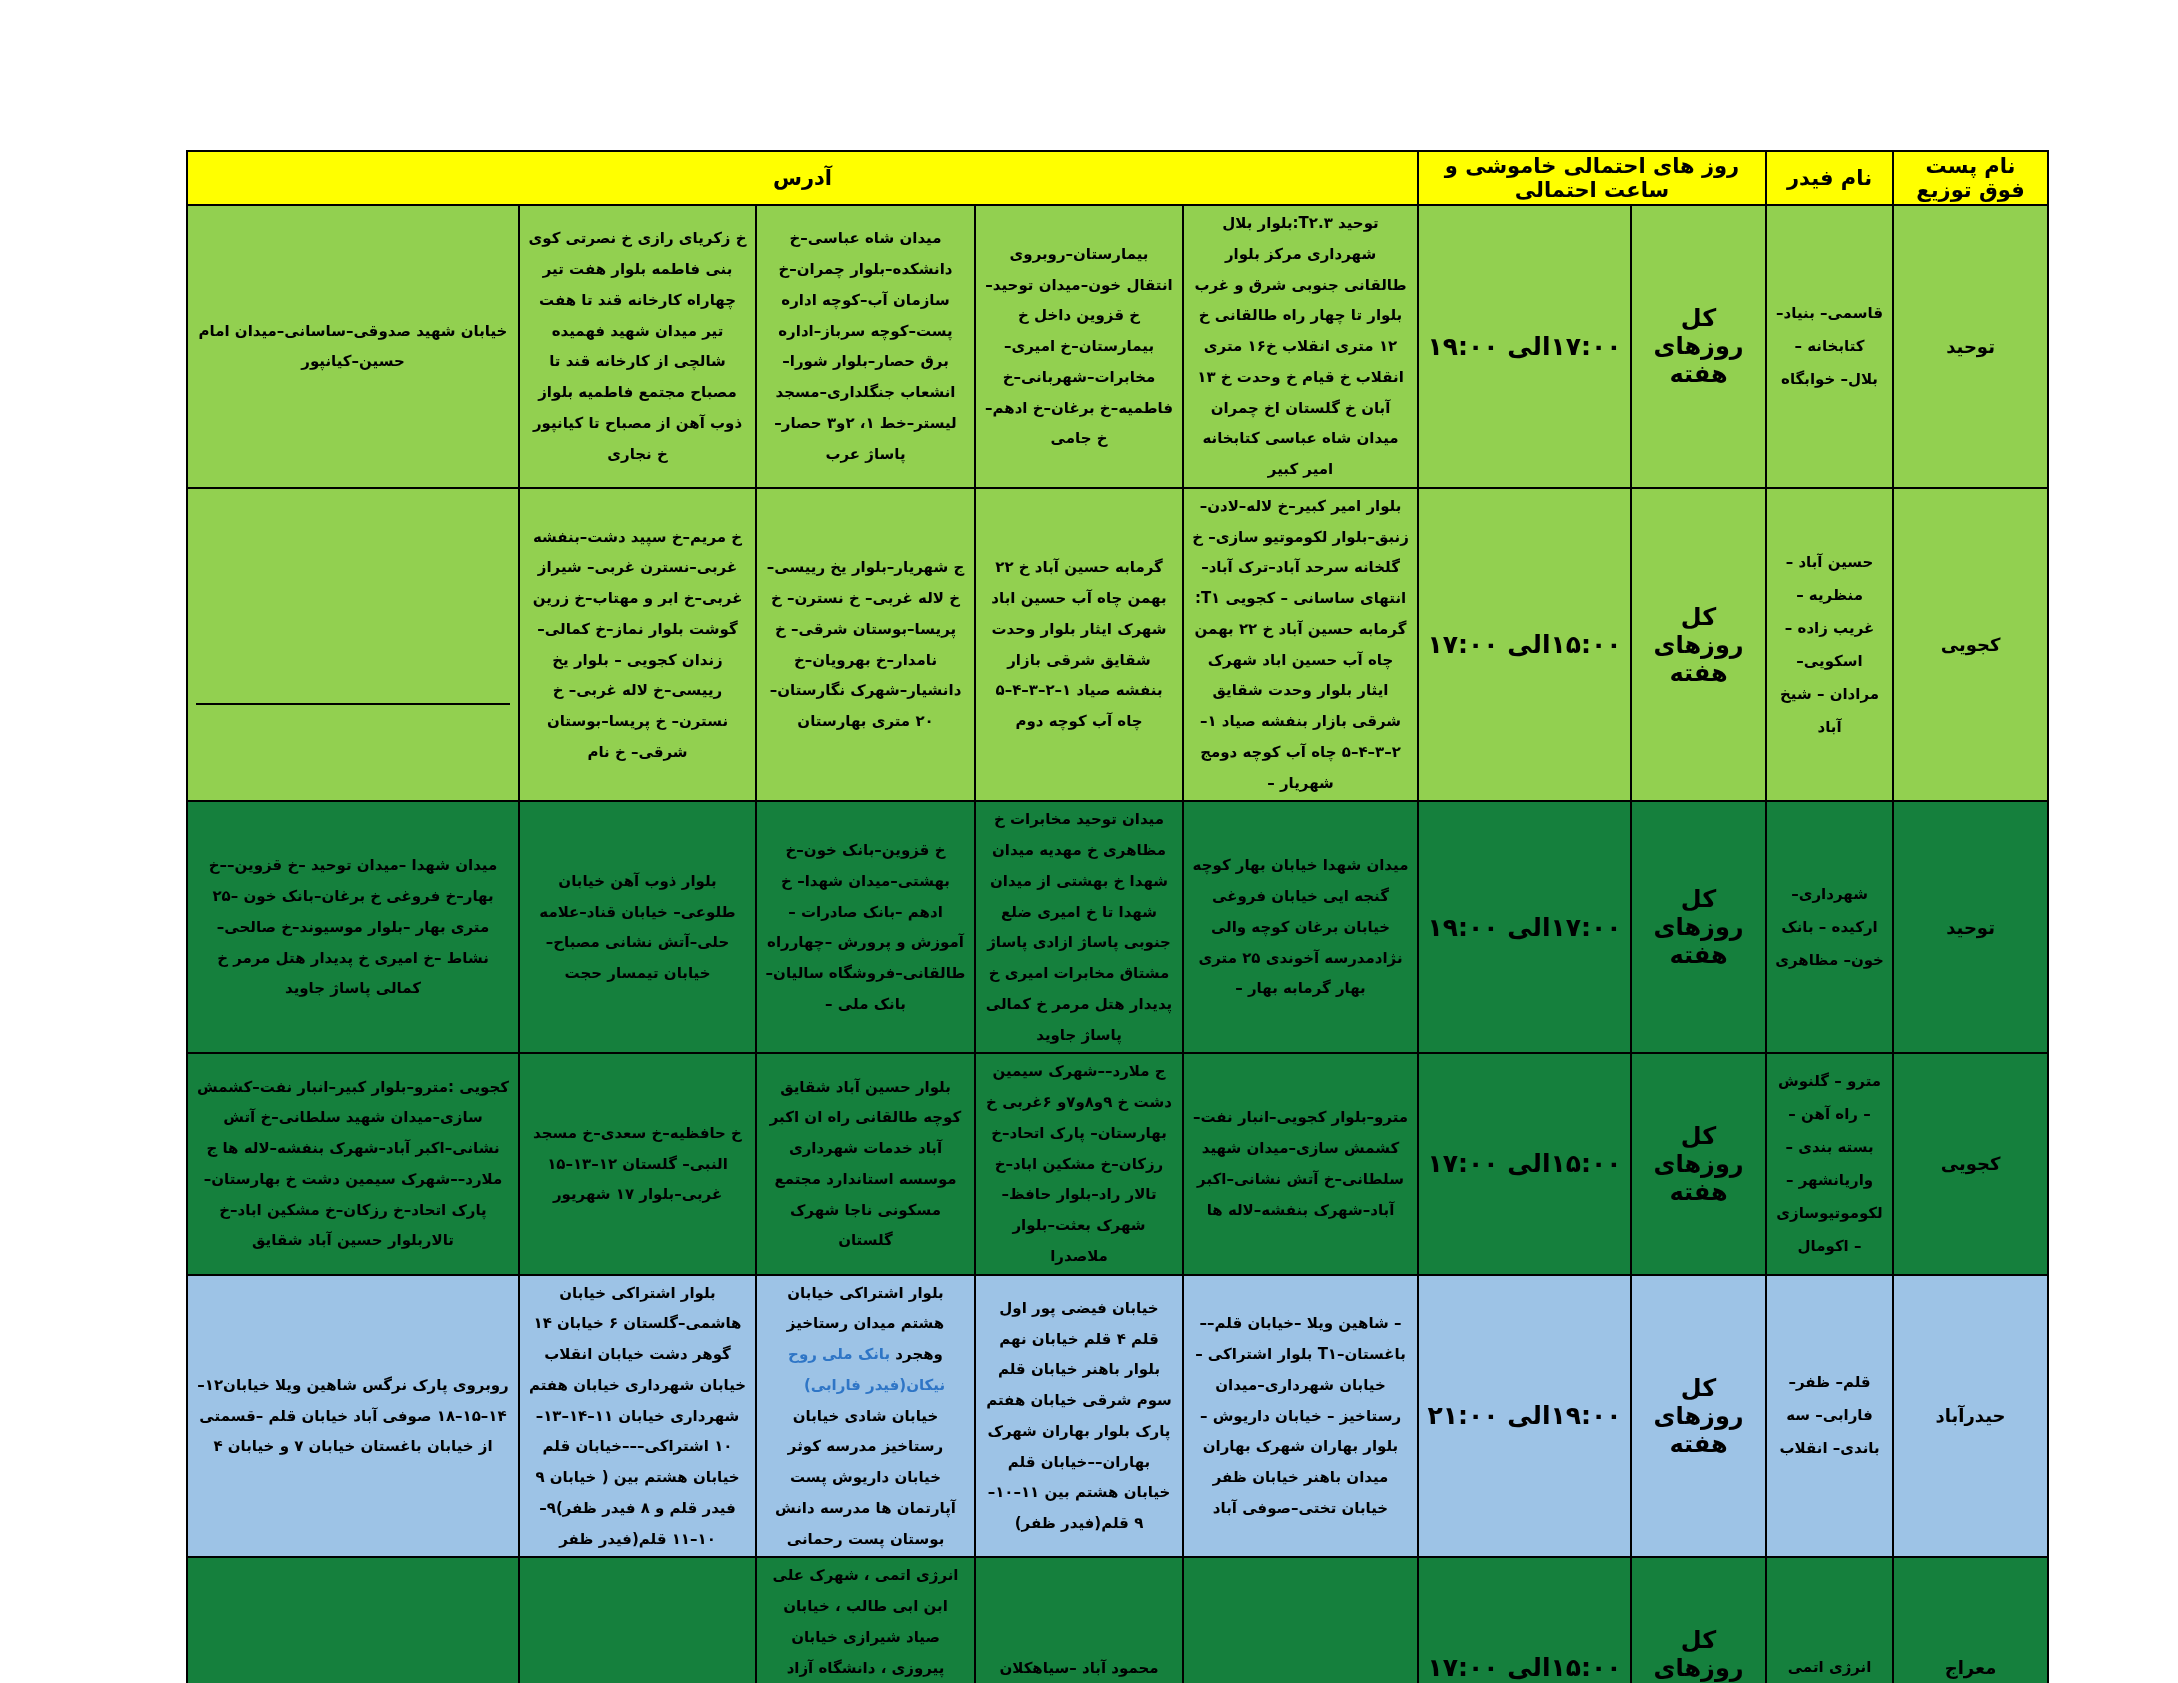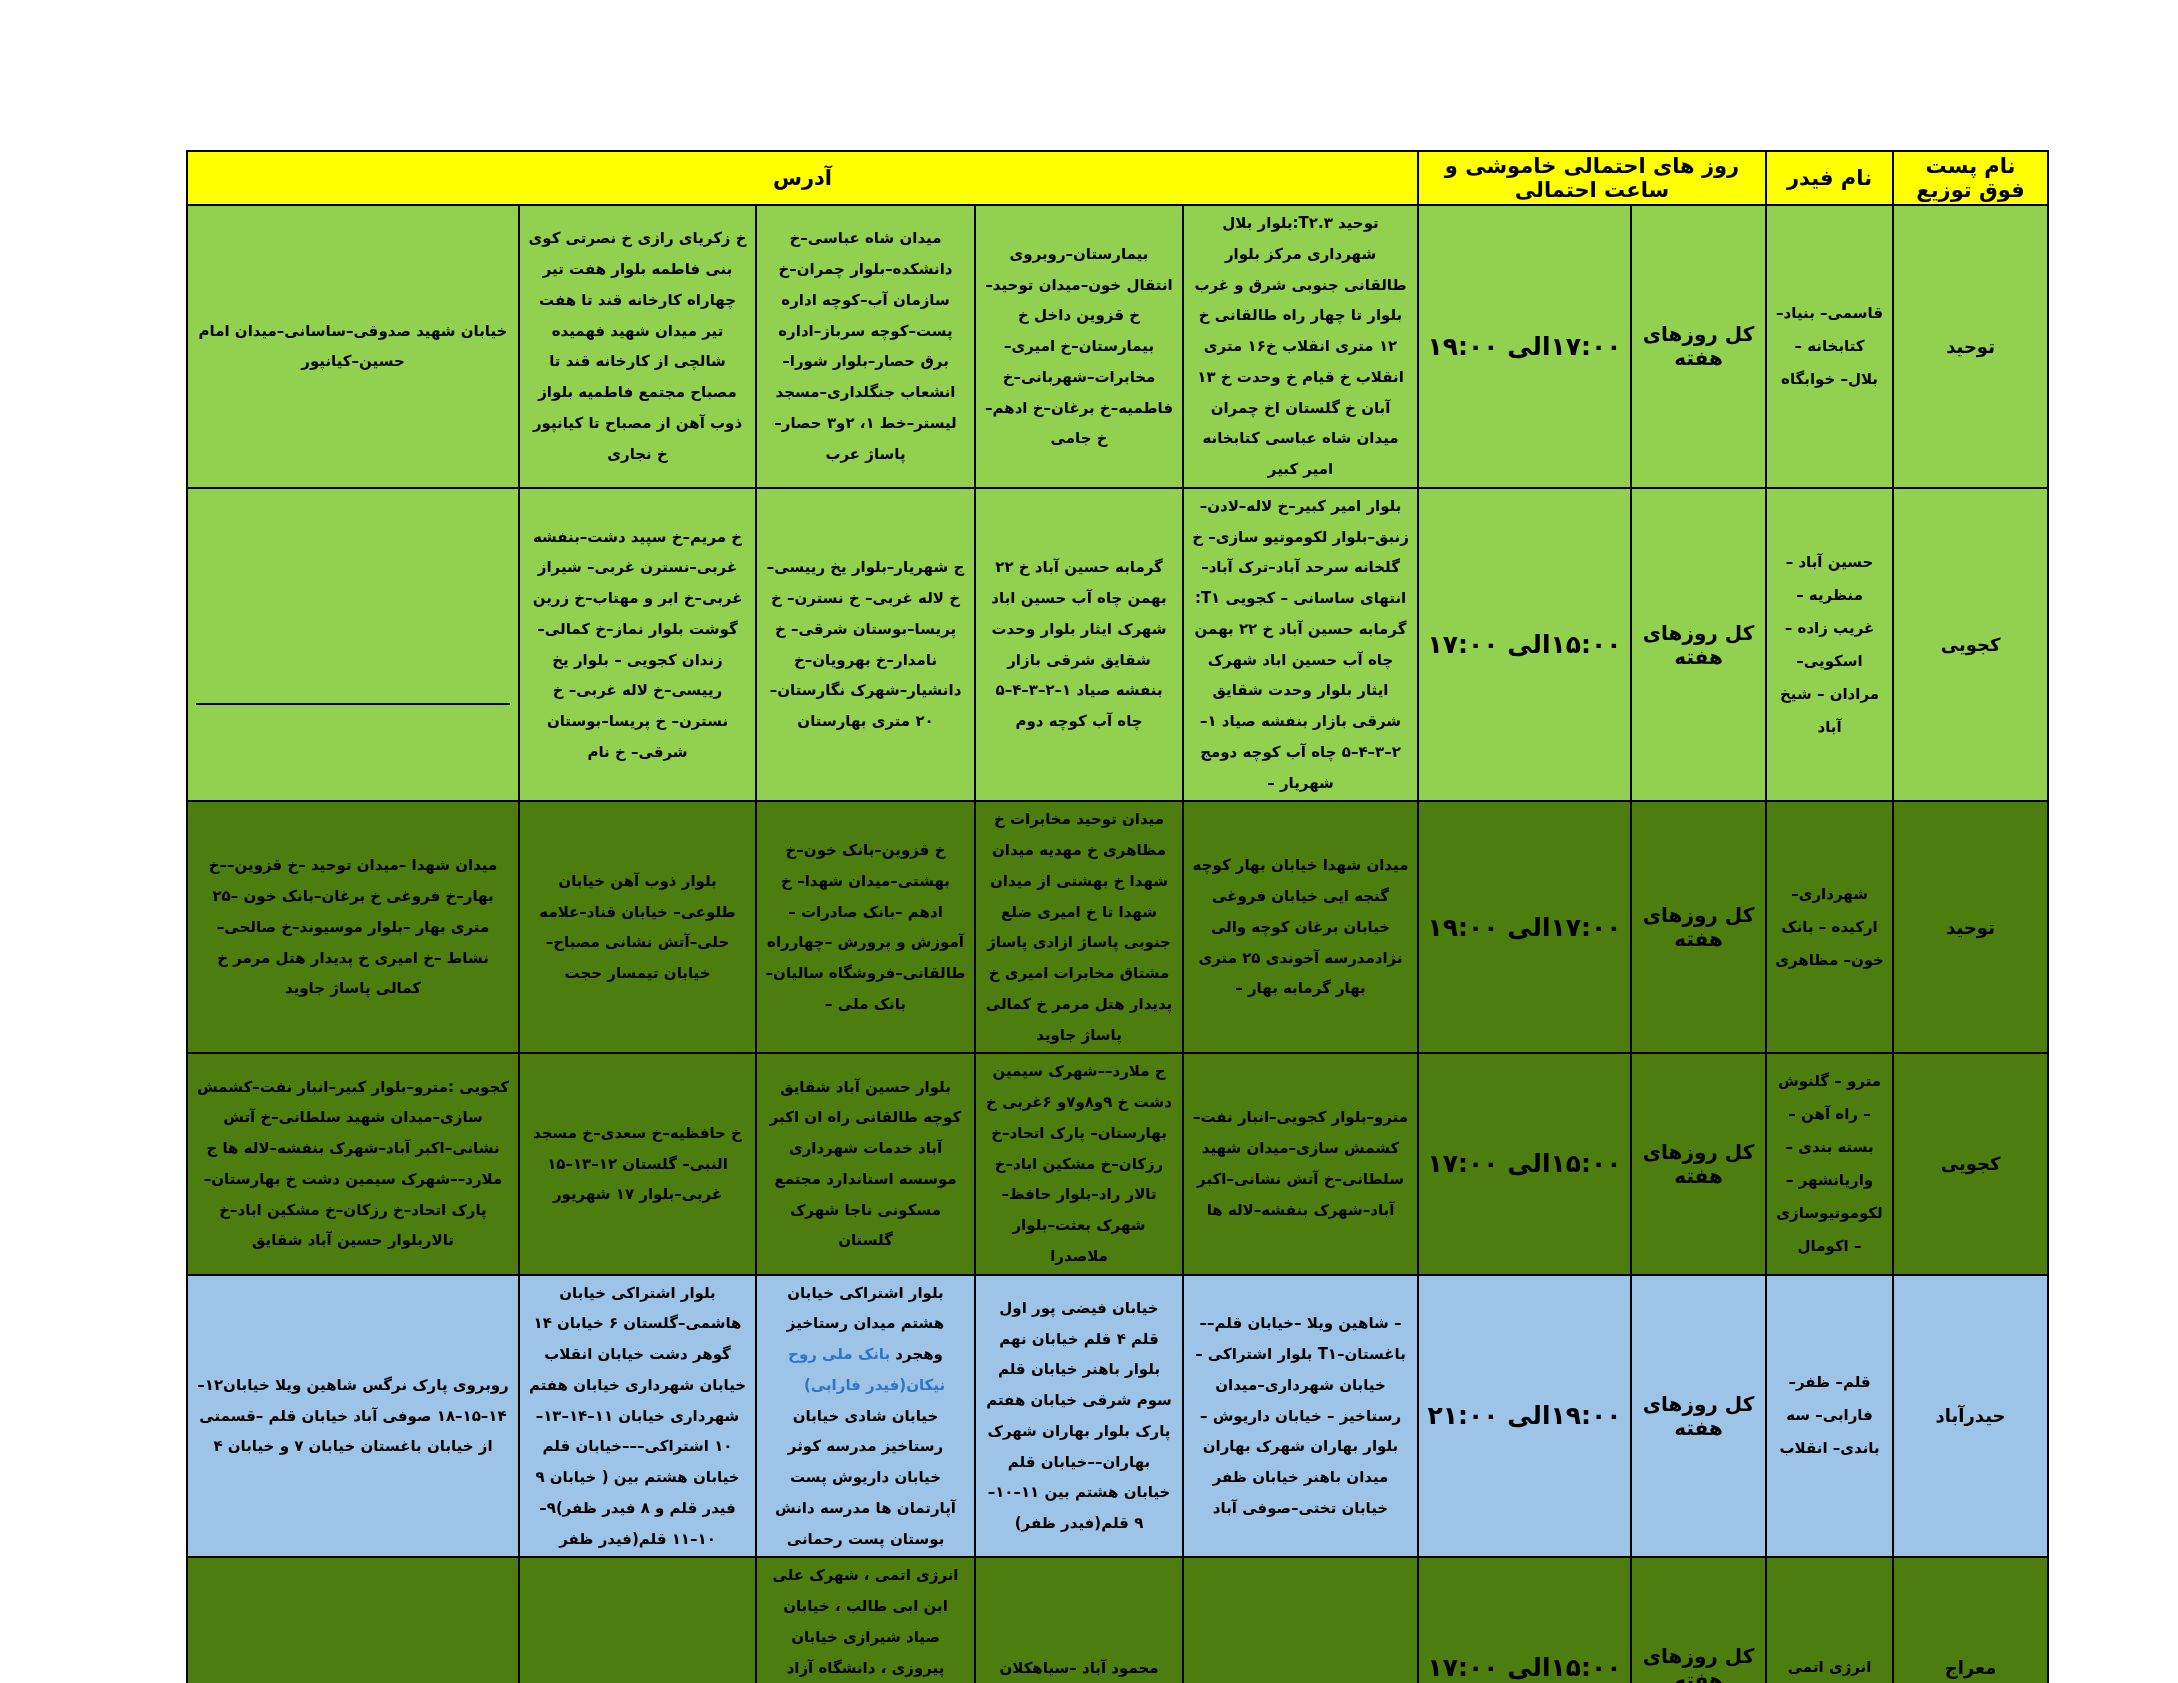--- a/index.html
+++ b/index.html
@@ -12,25 +12,25 @@
     border-collapse:collapse;table-layout:fixed;
     width:1859px;direction:rtl;
     font-weight:bold;color:#000;
   }
   table.outage td,table.outage th{
     border:2px solid #000;vertical-align:middle;text-align:center;
     overflow:hidden;padding:2px 8px;
   }
   .hdr{background:#ffff00;font-size:21px;padding:4px 2px;}
   .rw-lg td{background:#92d050;}
-  .rw-gr td{background:#4d7c0f;margin-top:44px;}
+  .rw-gr td{background:#15803d;margin-top:44px;}
   .rw-bl td{background:#9dc3e6;}
   .addr{font-size:15px;line-height:2.05;}
   .hours{font-size:25px;}
-  .days{font-size:20px;}
+  .days{font-size:24px;}
   .feeder{font-size:15px;line-height:2.2;}
   .subst{font-size:18px;}
   .blue-seg{color:#2e75c6;margin-left:18px;}
   .split-cell{padding:0;}
   .split-top{height:165px;border-bottom:2px solid #000;}
   .split-bottom{height:46px;}
 </style>
 </head>
 <body>
 

